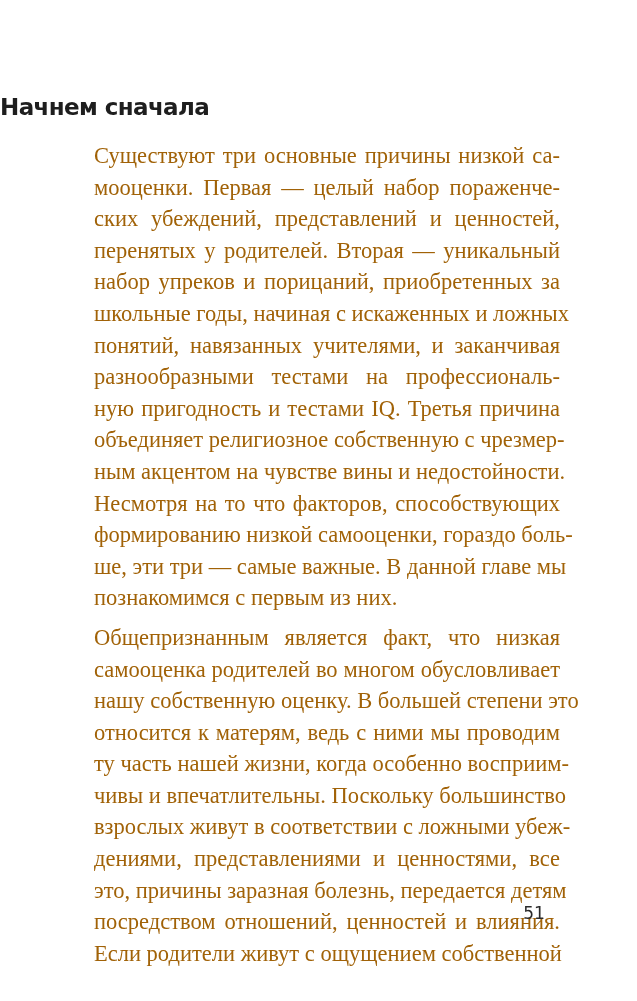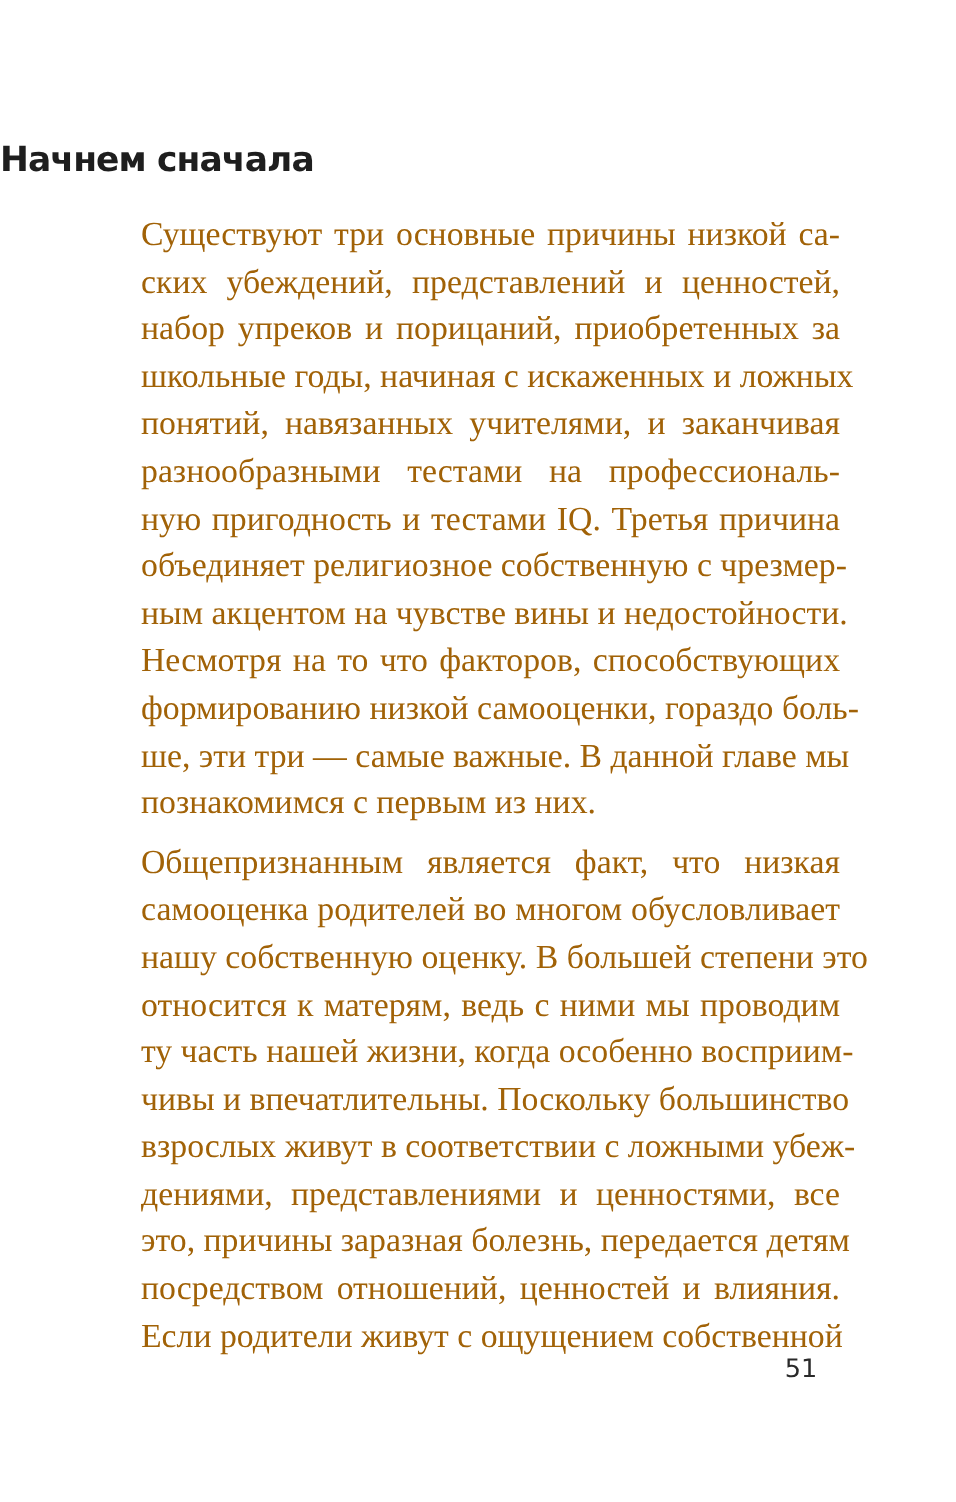--- a/index.html
+++ b/index.html
@@ -54,21 +54,23 @@
     }
   </style>
 </head>
 <body>
 
 <h1 class="page-title">Начнем сначала</h1>
 
 <div class="body-text">
   <div>
     <span class="line">Существуют три основные причины низкой са-</span>
+    <span class="line">мооценки. Первая — целый набор пораженче-</span>
     <span class="line">ских убеждений, представлений и ценностей,</span>
+    <span class="line">перенятых у родителей. Вторая — уникальный</span>
     <span class="line">набор упреков и порицаний, приобретенных за</span>
     <span class="line">школьные годы, начиная с искаженных и ложных</span>
     <span class="line">понятий, навязанных учителями, и заканчивая</span>
     <span class="line">разнообразными тестами на профессиональ-</span>
     <span class="line">ную пригодность и тестами IQ. Третья причина</span>
     <span class="line">объединяет религиозное собственную с чрезмер-</span>
     <span class="line">ным акцентом на чувстве вины и недостойности.</span>
     <span class="line">Несмотря на то что факторов, способствующих</span>
     <span class="line">формированию низкой самооценки, гораздо боль-</span>
     <span class="line">ше, эти три — самые важные. В данной главе мы</span>

